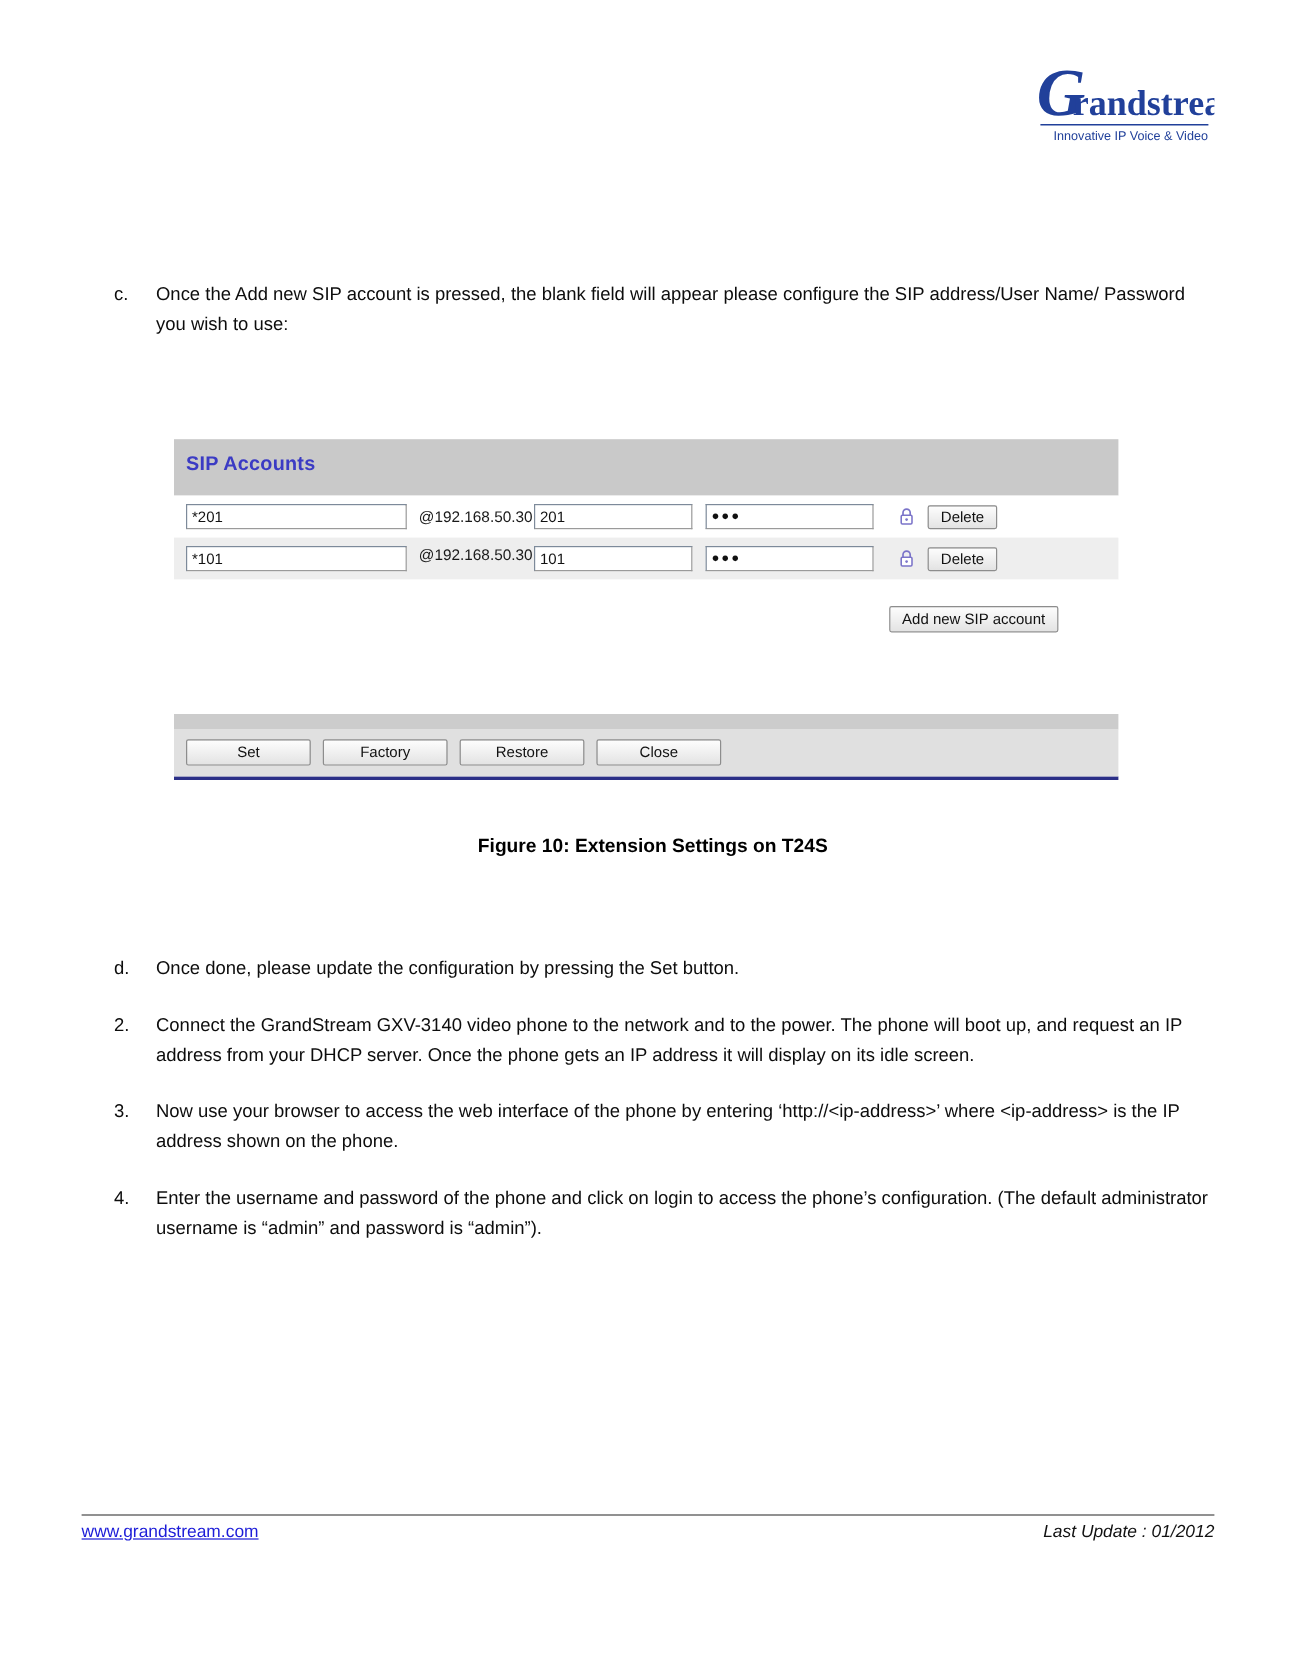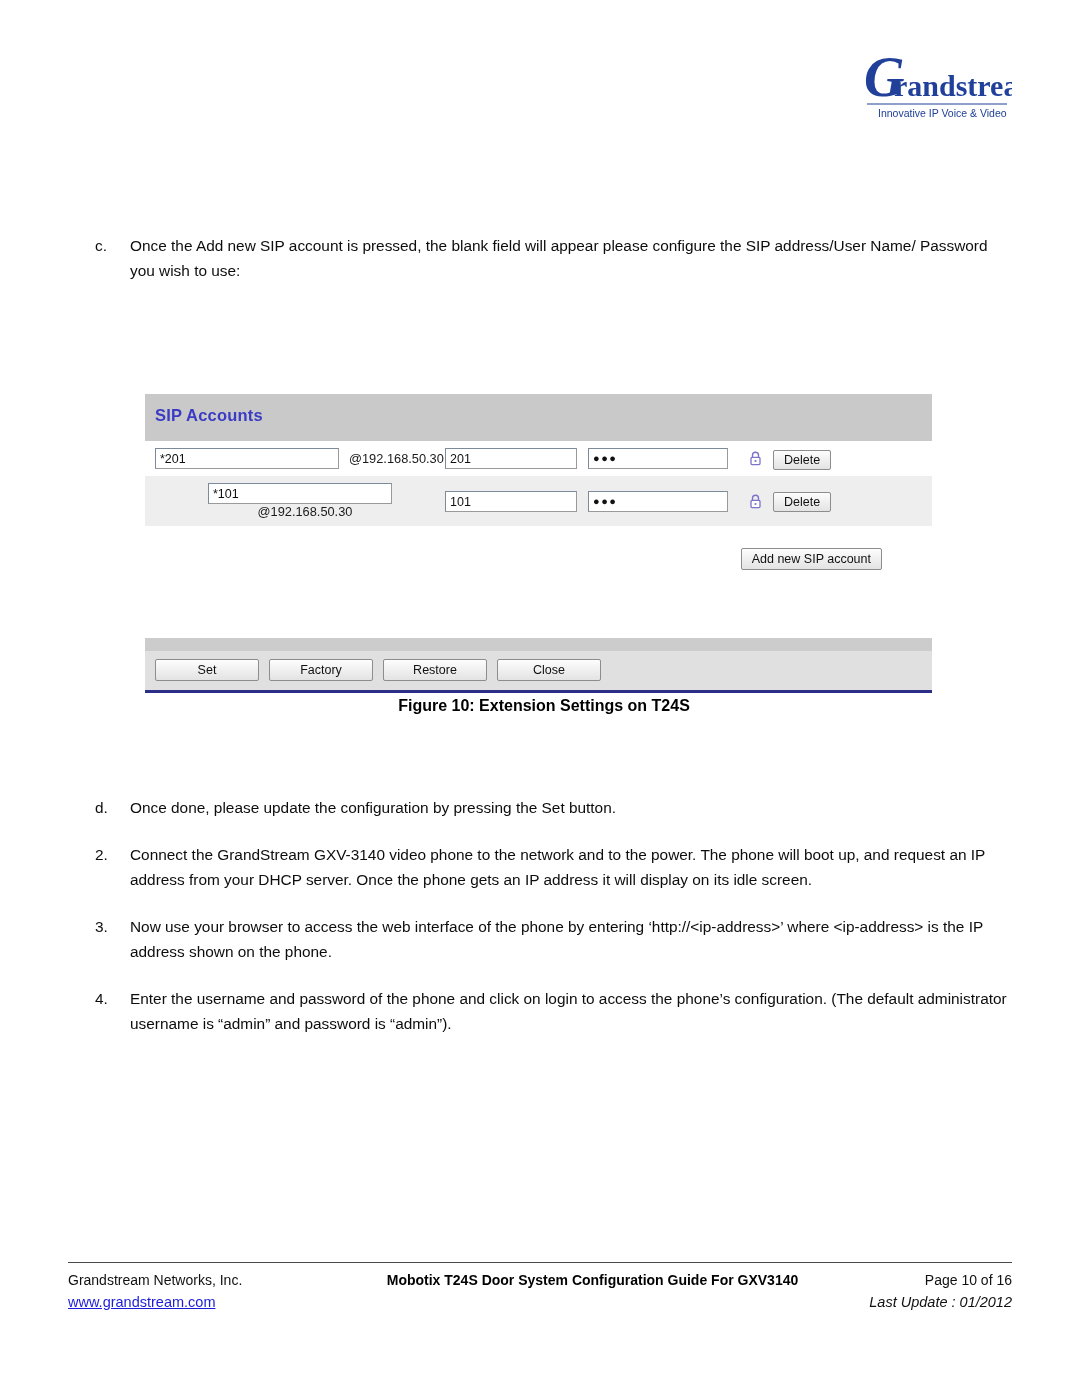--- a/index.html
+++ b/index.html
@@ -61,21 +61,20 @@
   }
   .sip-panel {
     width: 100%;
     background: #ffffff;
     border-bottom: 3px solid #2b2f87;
     box-sizing: border-box;
   }
   .sip-head {
     background: #c9c9c9;
     padding: 12px 0 6px 10px;
-    margin-top: 28px;
   }
   .sip-title {
     color: #3b3bc4;
     font-weight: bold;
     font-size: 16.5px;
     letter-spacing: 0.2px;
     margin-bottom: 10px;
   }
   .col-head-row {
     display: flex;
@@ -269,21 +268,21 @@
           <rect x="2" y="6.4" width="9" height="7.2" rx="1" fill="#ffffff" stroke="#7b74c9" stroke-width="1.3"></rect>
           <circle cx="6.5" cy="10" r="1.1" fill="#7b74c9"></circle>
         </svg>
       </span>
       <span class="c-del">
         <span class="btn btn-delete">Delete</span>
       </span>
     </div>
 
     <div class="acct-row alt">
-      <span class="c-sip" style="display:flex;align-items:center;flex-direction:column;">
+      <span class="c-sip" style="display:flex;align-items:flex-start;">
         <span class="txt-input in-sip">*101</span>
         <span class="host-label">@192.168.50.30</span>
       </span>
       <span class="c-user">
         <span class="txt-input in-user" style="display:block;">101</span>
       </span>
       <span class="c-pass">
         <span class="txt-input in-pass">
           <span class="dots">●●●</span>
         </span>
@@ -334,23 +333,18 @@
   </div>
   <div class="gap-sm"></div>
   <div class="para">
     <span class="marker">4.</span>
     <span class="ptext">Enter the username and password of the phone and click on login to access the phone’s configuration. (The default administrator username is “admin” and password is “admin”).</span>
   </div>
 </div>
 
 <div class="footer">
   <div class="footer-rule"></div>
-  <div class="footer-row">
-    <span class="f-left">Grandstream Networks, Inc.</span>
-    <span class="f-center">Mobotix T24S Door System Configuration Guide For GXV3140</span>
-    <span class="f-right">Page 10 of 16</span>
-  </div>
   <div class="footer-row footer-row2">
     <span class="f-left f-link">www.grandstream.com</span>
     <span class="f-center"></span>
     <span class="f-right f-italic">Last Update : 01/2012</span>
   </div>
 </div>
 
 </body></html>

